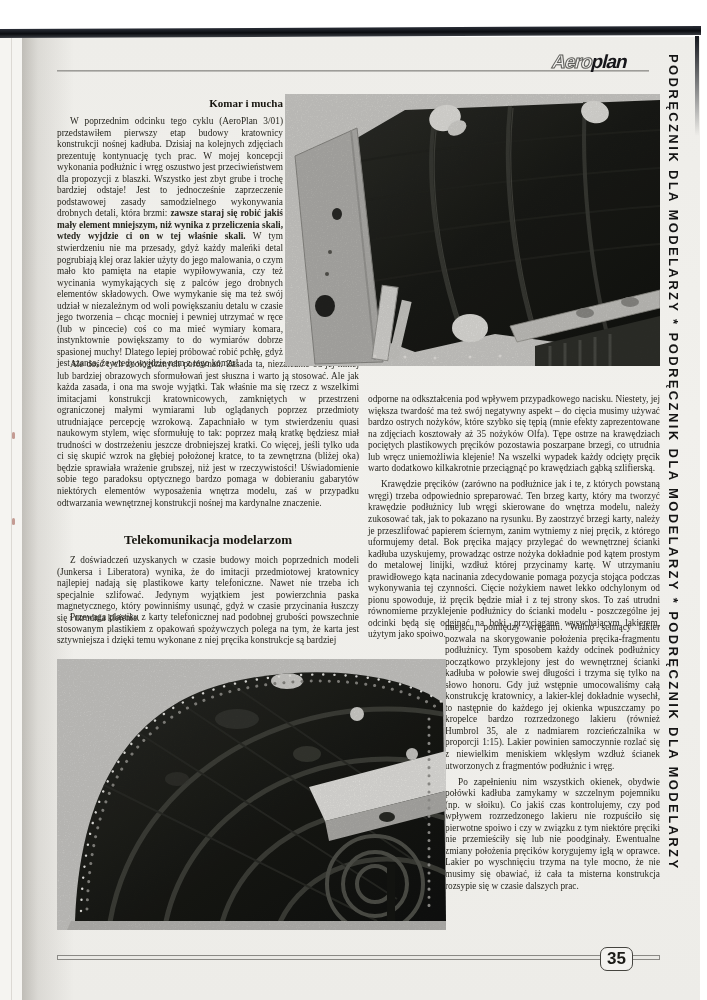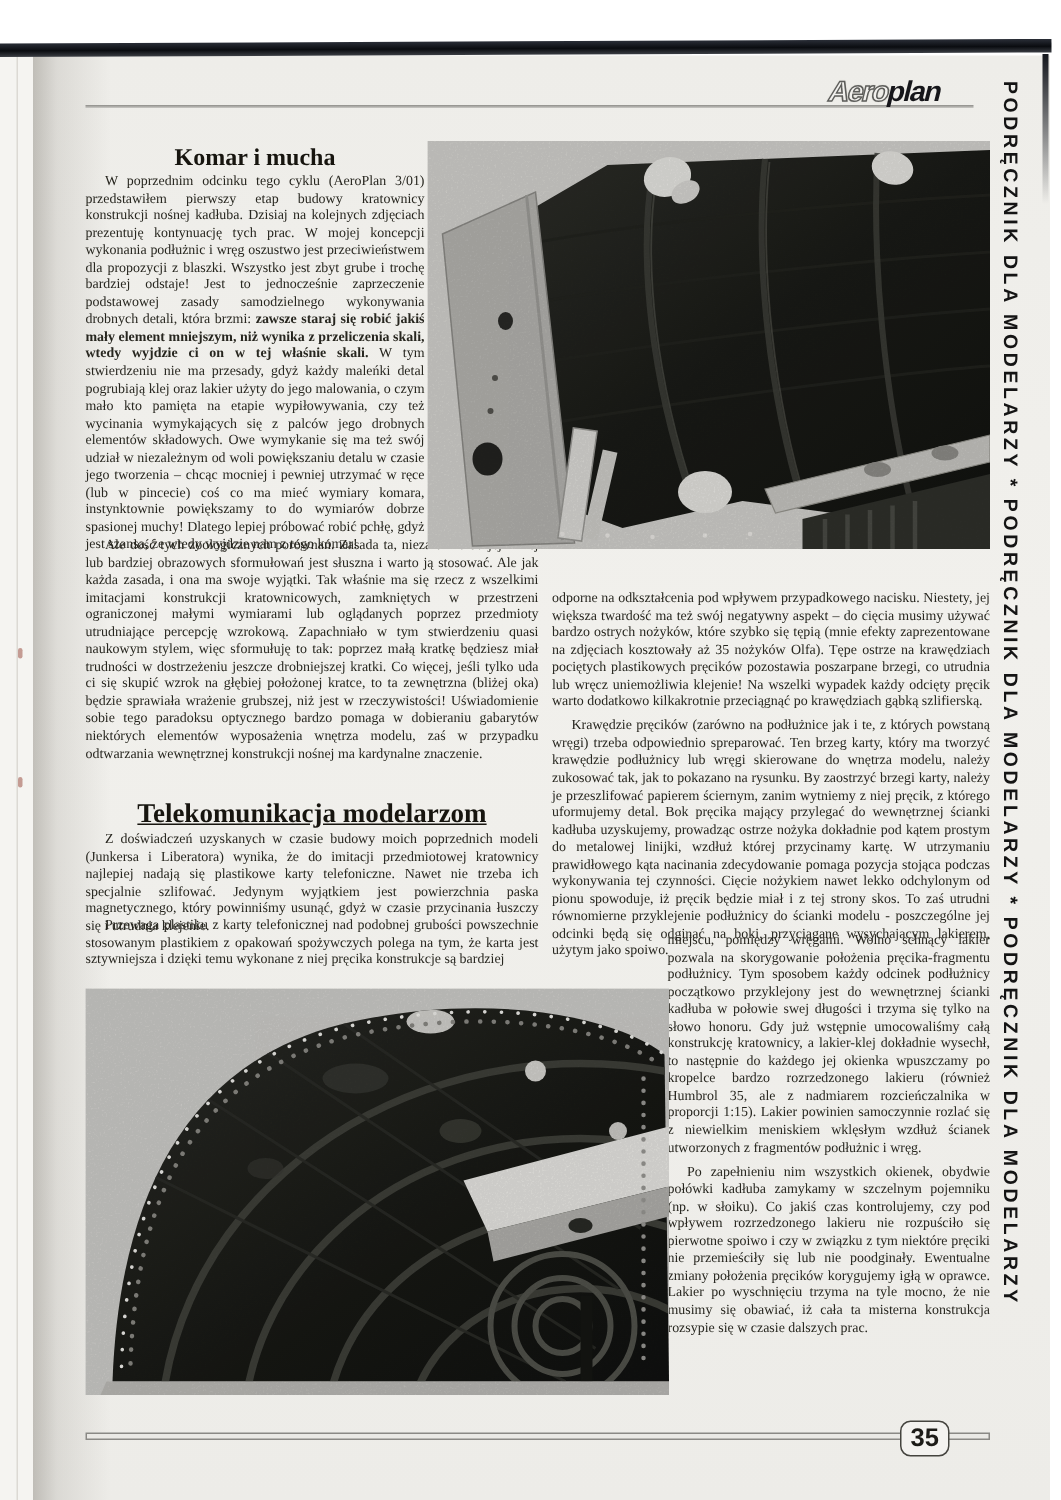--- a/index.html
+++ b/index.html
@@ -40,24 +40,24 @@
     writing-mode:vertical-rl; white-space:nowrap; overflow:hidden;
     font-family:"Liberation Sans",sans-serif; font-weight:bold; font-size:13px;
     letter-spacing:2.4px; color:#141414; }
 
   
   .bodytext { font-size:9.3px; line-height:11.55px; text-align:justify; color:#27261f; }
   .bodytext p { margin:0 0 4.5px; text-indent:13px; }
   .bodytext p.cont { text-indent:0; }
   .run-i { }
   .run-b { font-weight:bold;margin-top:21px; }
-  .h1 { position:absolute; left:57px; top:97px; width:226px; text-align:center;
-    font-weight:bold; font-size:16px; color:#17150f; }
+  .h1 { position:absolute; left:57px; top:97px; width:226px; text-align:right;
+    font-weight:bold; font-size:11px; color:#17150f; }
   .h2 { position:absolute; left:57px; top:532px; width:302px; text-align:center;
-    font-weight:bold; font-size:18px; color:#17150f;text-decoration:underline; }
+    font-weight:bold; font-size:13px; color:#17150f; }
   .colA  { position:absolute; left:57px;  top:116px; width:226px; }
   .pAle  { position:absolute; left:57px;  top:359px; width:302px; }
   .s2a   { position:absolute; left:57px;  top:555px; width:302px; }
   .s2b   { position:absolute; left:57px;  top:612px; width:302px; }
   .colR1 { position:absolute; left:368px; top:377px; width:292px;margin-top:17px; }
   .colR2 { position:absolute; left:445px; top:622px; width:215px; }
 
   
   .photo1 { position:absolute; left:285px; top:94px;  width:375px; height:272px; }
   .photo2 { position:absolute; left:57px;  top:659px; width:389px; height:271px; }

